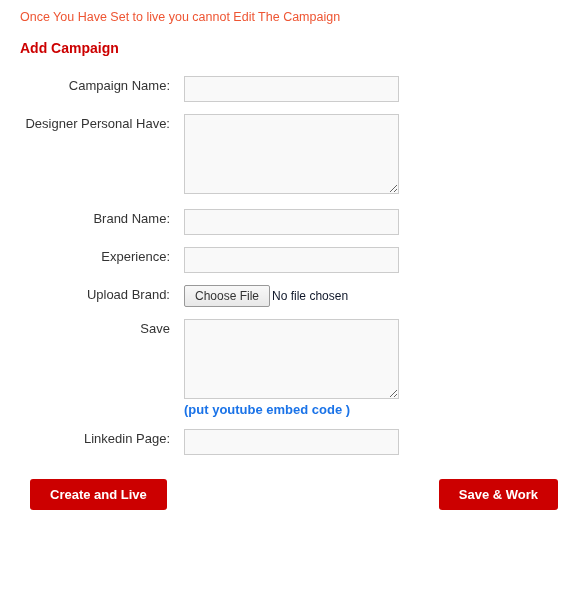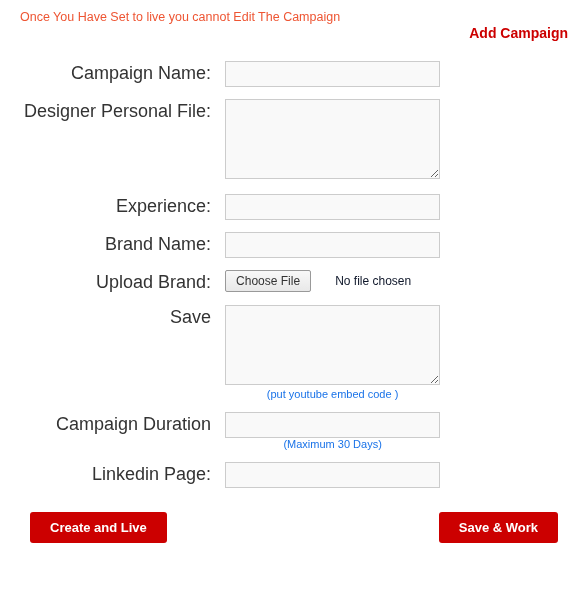--- a/index.html
+++ b/index.html
@@ -13,45 +13,44 @@
       font-size: 13px;
       background: #fff;
       width: 588px;
       min-height: 604px;
       padding: 10px 20px 20px 20px;
     }
 
     .notice {
       color: #e53;
       font-size: 12.5px;
-      margin-bottom: 1px;
+      margin-bottom: 16px;
     }
 
     .page-title {
       color: #cc0000;
       font-weight: bold;
       font-size: 14px;
       margin-bottom: 14px;
-      text-align: right;
     }
 
     .form-table {
       width: 100%;
       border-collapse: collapse;
     }
 
     .form-table tr td {
       padding: 6px 4px;
       vertical-align: top;
     }
 
     .form-table tr td:first-child {
       text-align: right;
       color: #333;
-      font-size: 18px;
+      font-size: 13px;
       width: 160px;
       padding-right: 10px;
       padding-top: 8px;
       white-space: nowrap;
     }
 
     .form-table input[type="text"] {
       width: 215px;
       height: 26px;
       border: 1px solid #ccc;
@@ -70,35 +69,36 @@
       background: #f9f9f9;
       resize: vertical;
       outline: none;
     }
 
     .textarea-video {
       height: 70px;
     }
 
     .hint {
-      font-size: 11px;
+      font-size: 13px;
       color: #555;
       display: block;
-      text-align: center;
+      text-align: left;
       width: 215px;
+      font-weight: bold;
     }
 
     .hint-blue {
       color: #1a73e8;
     }
 
     .file-upload-wrapper {
       display: flex;
       align-items: center;
-      gap: 24px;
+      gap: 2px;
     }
 
     .file-upload-label {
       display: inline-block;
       padding: 3px 10px;
       border: 1px solid #999;
       background: linear-gradient(to bottom, #f8f8f8, #e8e8e8);
       font-size: 12px;
       cursor: pointer;
       color: #333;
@@ -147,59 +147,52 @@
 
 <table class="form-table">
   <tbody>
       <tr>
     <td>Campaign Name:</td>
     <td>
       <input type="text" style="">
     </td>
   </tr>
   <tr>
-    <td>Designer Personal File:</td>
+    <td>Designer Personal Have:</td>
     <td>
       <textarea style=""></textarea>
     </td>
   </tr>
   <tr>
+    <td>Brand Name:</td>
+    <td>
+      <input type="text" style="">
+    </td>
+  </tr>
+  <tr>
     <td>Experience:</td>
-    <td>
-      <input type="text" style="">
-    </td>
-  </tr>
-  <tr>
-    <td>Brand Name:</td>
     <td>
       <input type="text" style="">
     </td>
   </tr>
   <tr>
     <td>Upload Brand:</td>
     <td>
       <div class="file-upload-wrapper">
 
         <label for="file-upload" class="file-upload-label">Choose File</label>
         <span class="file-no-chosen">No file chosen</span>
       </div>
     </td>
   </tr>
   <tr>
     <td>Save</td>
     <td>
       <textarea class="textarea-video" style=""></textarea>
       <span class="hint hint-blue">(put youtube embed code )</span>
-    </td>
-  </tr>
-  <tr>
-    <td>Campaign Duration</td>
-    <td>
-      <input type="text" style="">
-      <span class="hint hint-blue">(Maximum 30 Days)</span>
     </td>
   </tr>
   <tr>
     <td>Linkedin Page:</td>
     <td>
       <input type="text" style="">
     </td>
   </tr>
 </tbody>
   </table>

